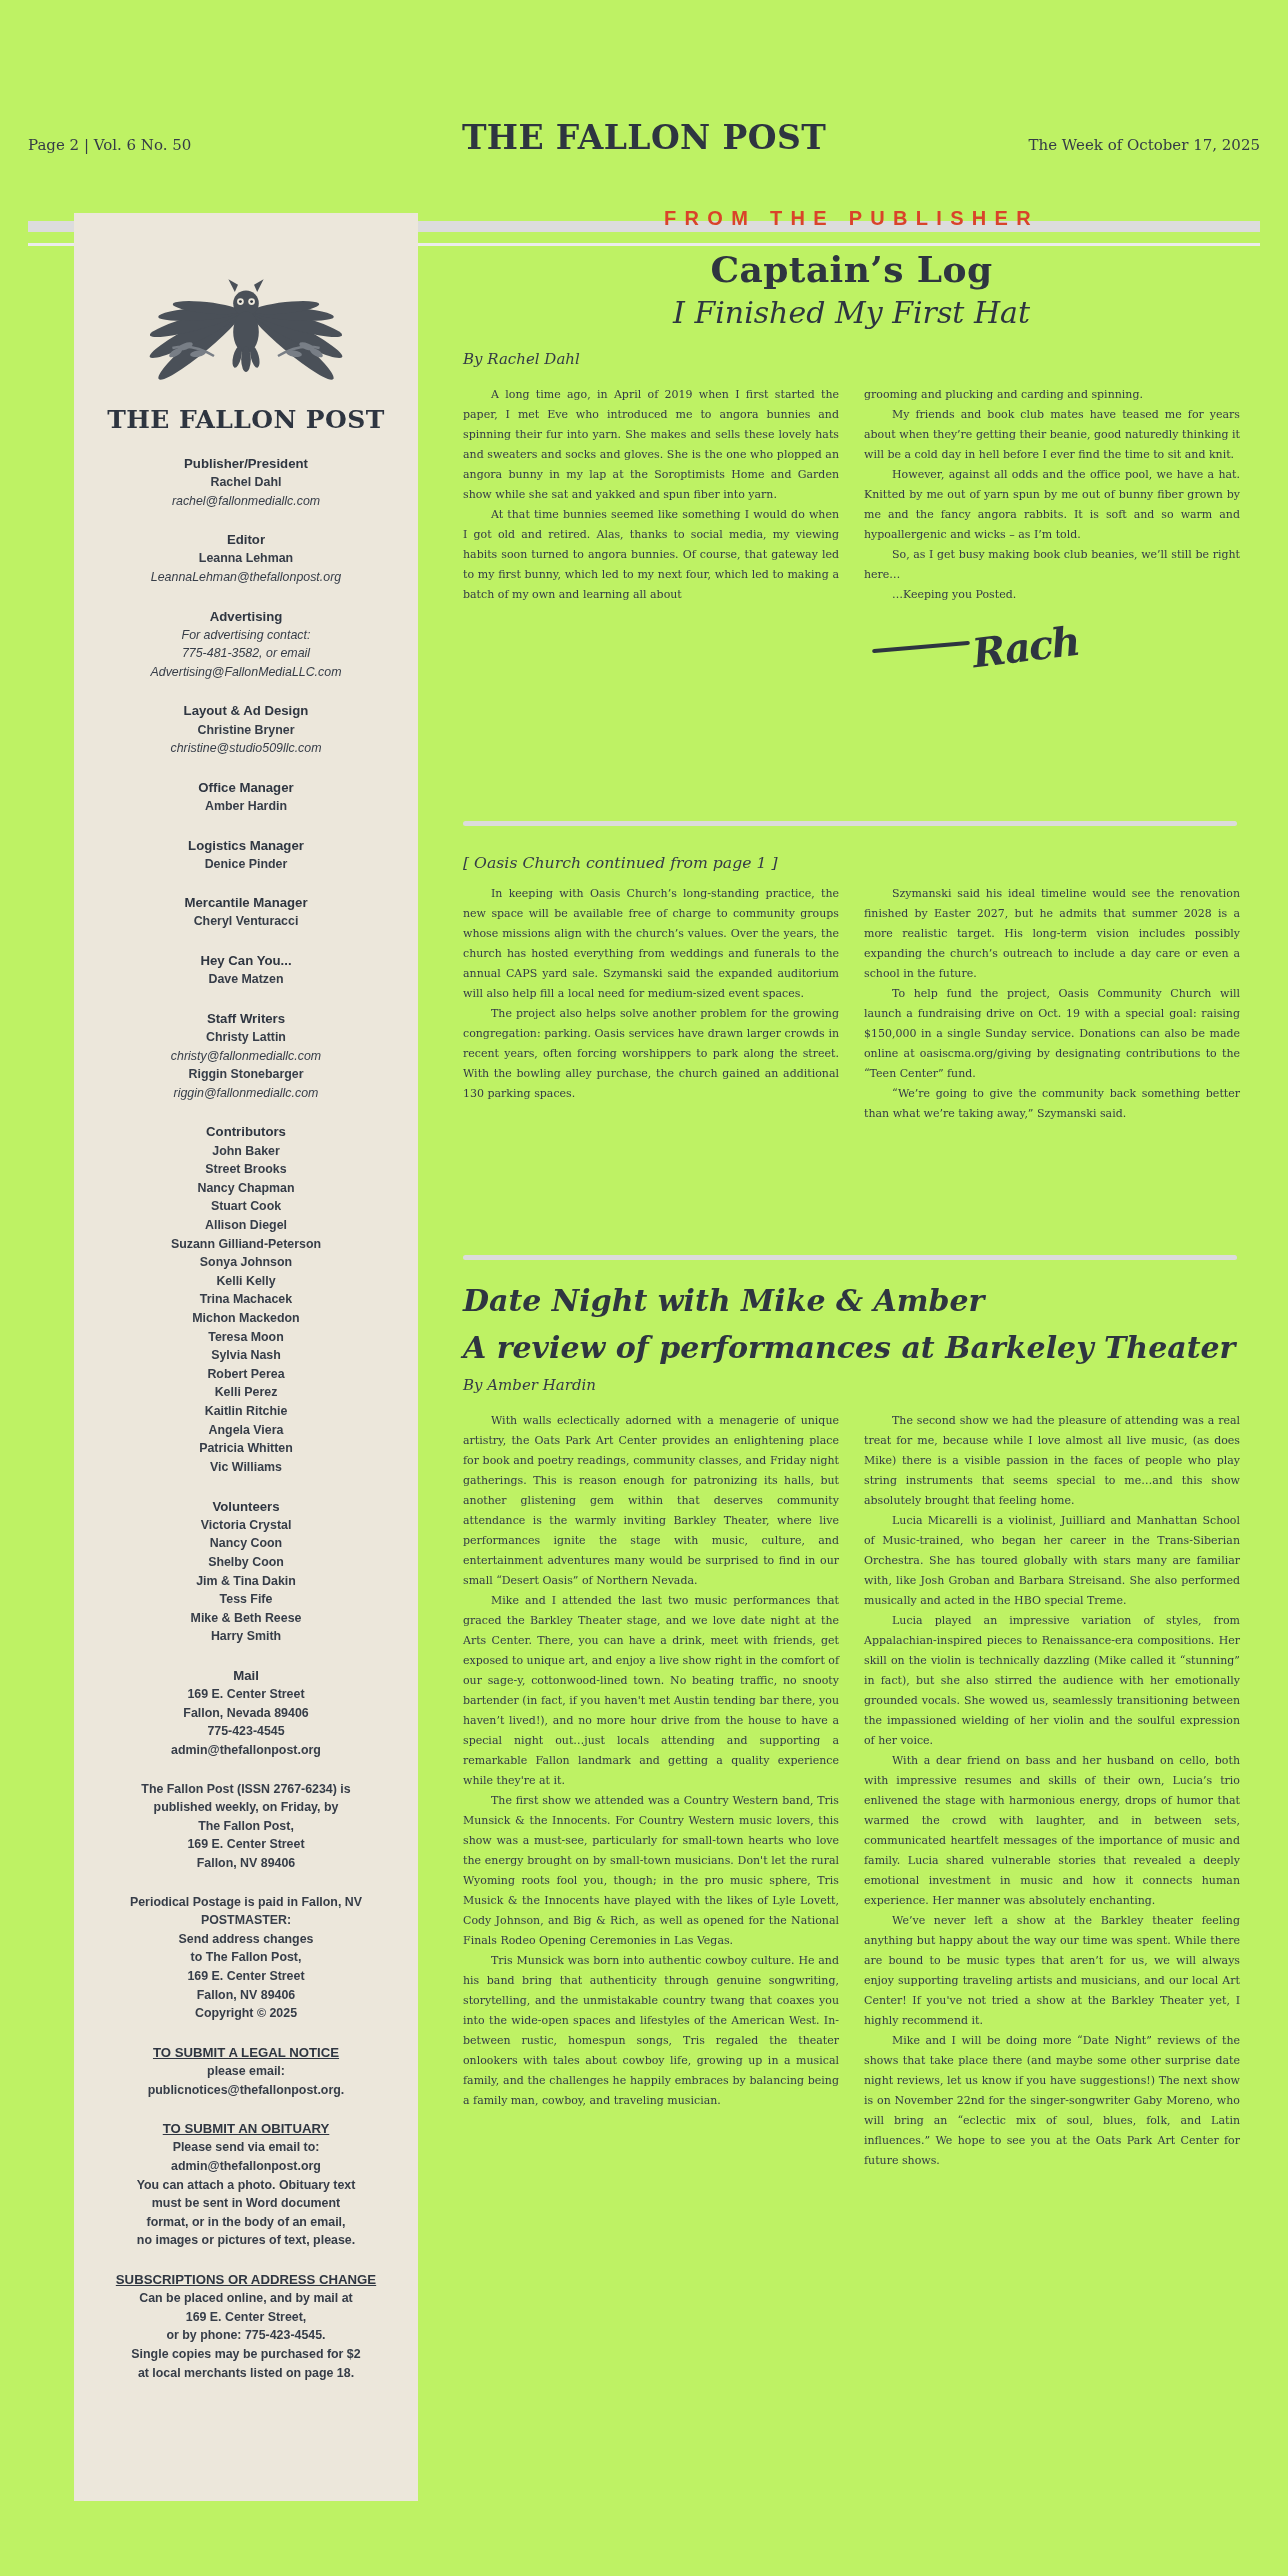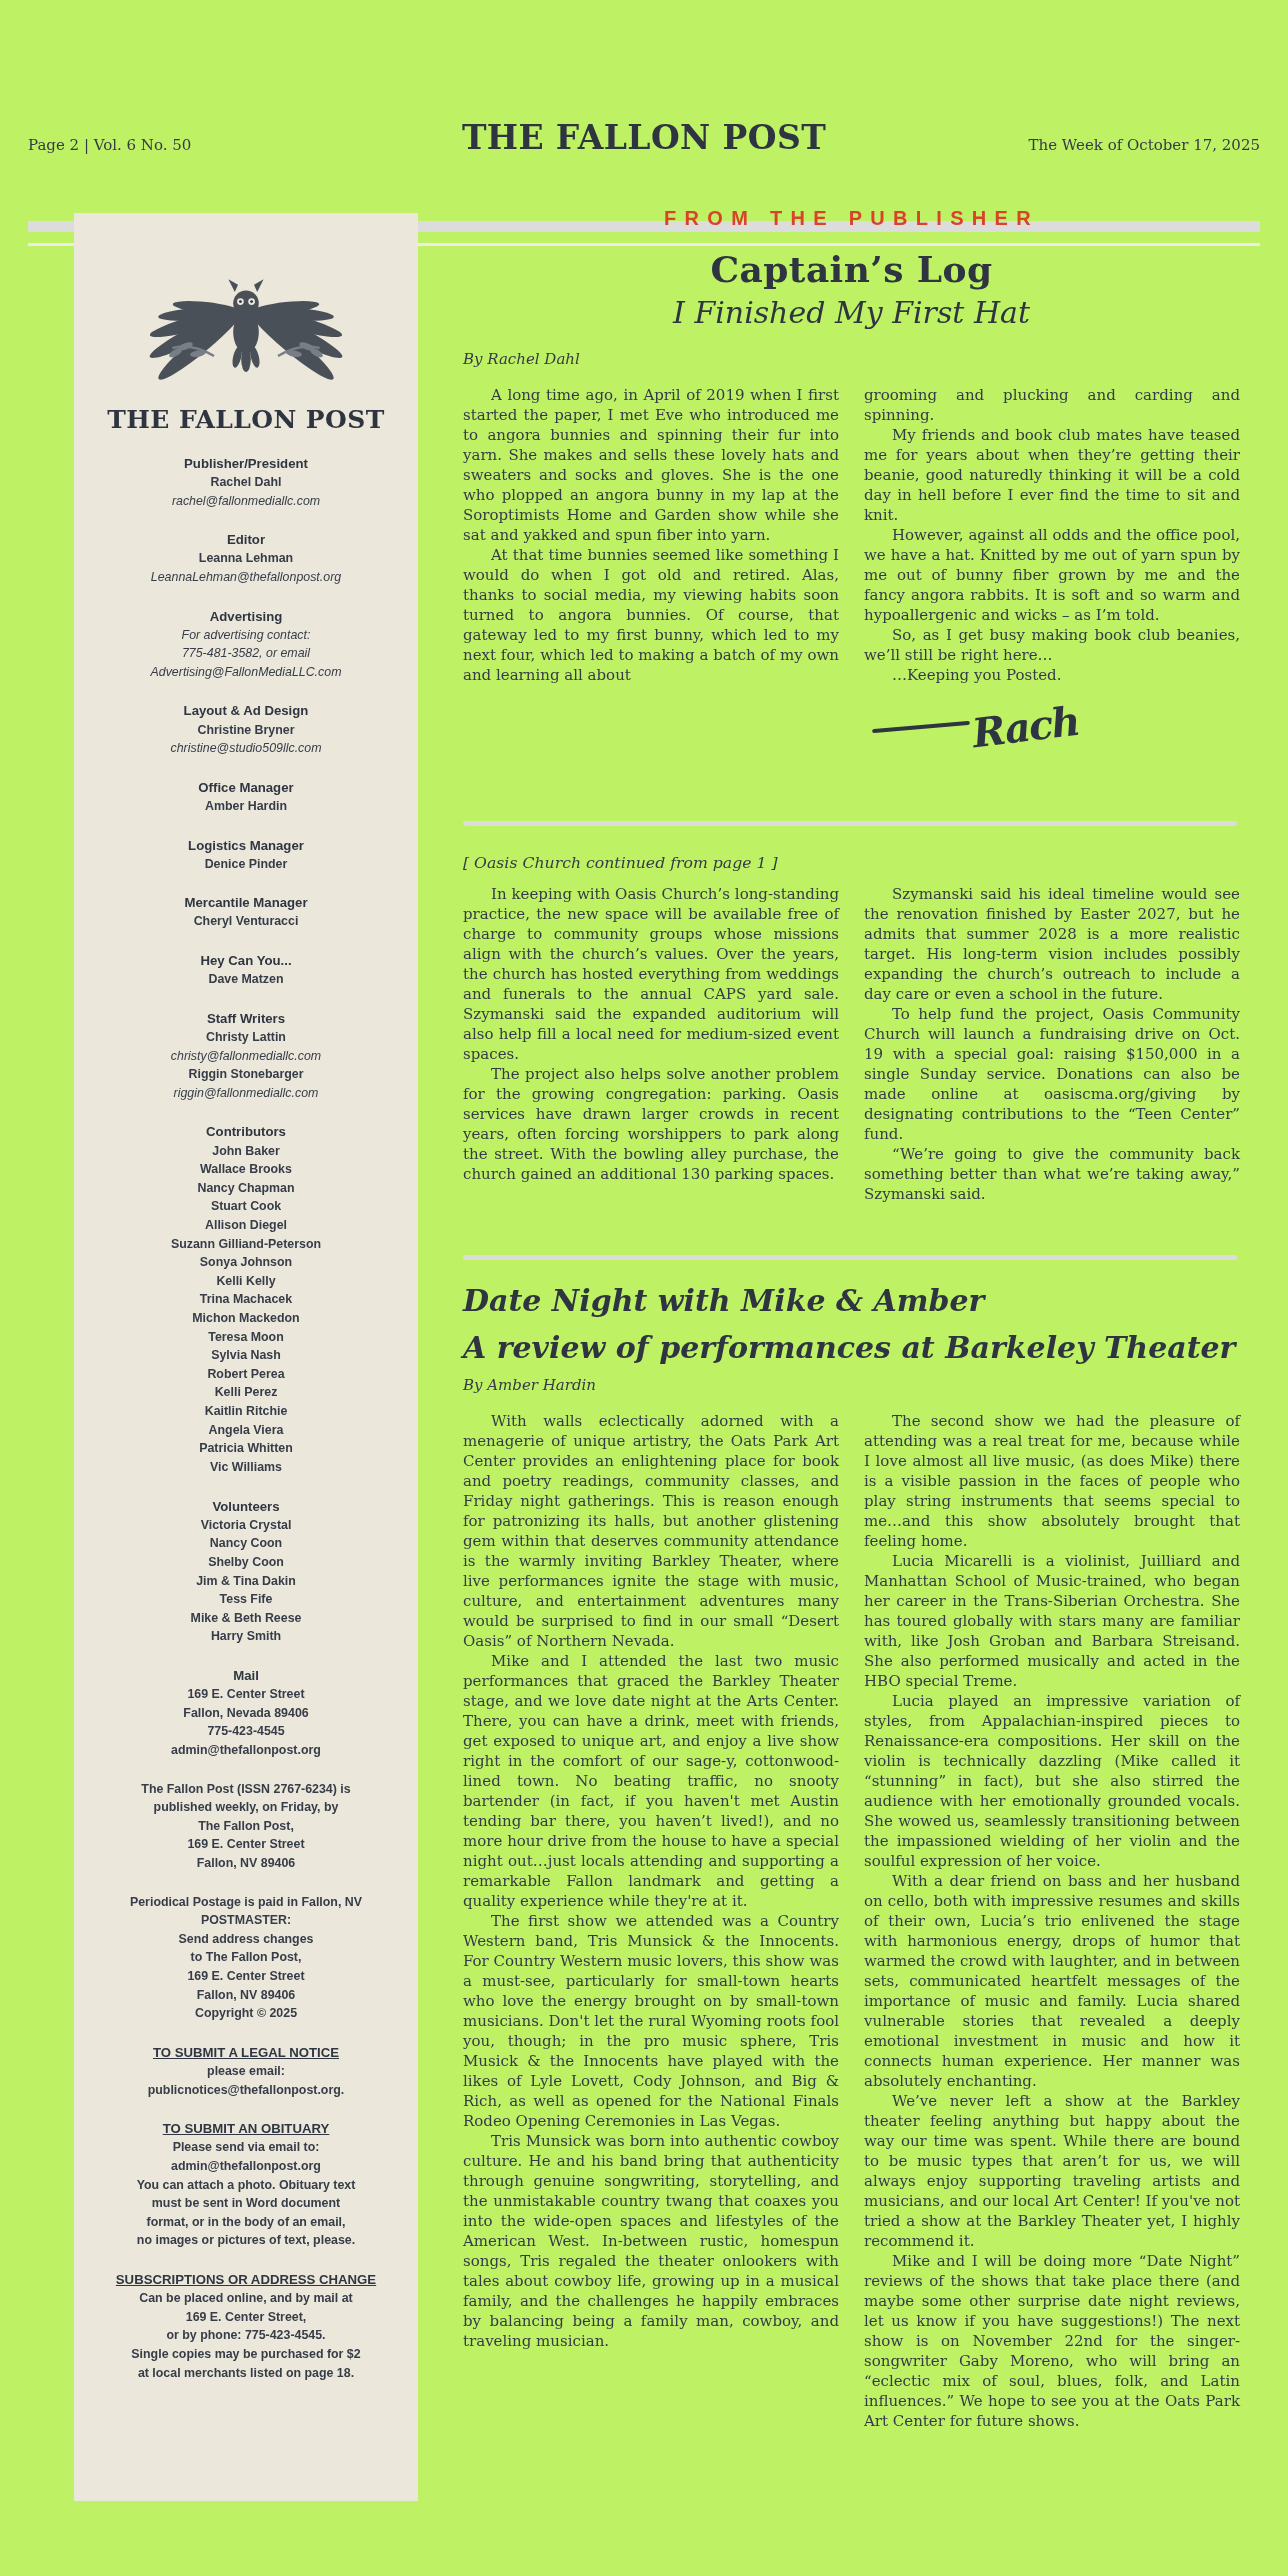--- a/index.html
+++ b/index.html
@@ -48,21 +48,21 @@
                    margin:0 0 5px; letter-spacing:0.4px; }
   .article-subtitle { text-align:center; font-size:30px; font-style:italic; font-weight:400;
                       margin:0 0 20px; color:#2e3540; }
   .dn-title  { font-size:30px; font-weight:700; font-style:italic;
                margin:0 0 11.6px; color:#2e3540; }
   .byline { font-style:italic; font-size:15px; margin:0 0 16.5px; }
   .continued { font-style:italic; font-size:15.7px; margin:0 0 11.6px; }
 
   .cols { display:flex; gap:25px; }
   .col  { flex:1; min-width:0; }
-  .para { font-size:15px; line-height:20px; text-align:justify; margin:0;
+  .para { font-size:11px; line-height:20px; text-align:justify; margin:0;
           text-indent:28px; color:#343b46; }
   .para.noindent { text-indent:0; }
 
   .signature { margin:13.2px 0 0 8.3px; height:58px; display:flex; align-items:center; }
   .sig-dash { width:98px; height:4.1px; background:#2e3540; border-radius:2.5px;
               transform:rotate(-5deg); margin-right:1.7px; }
   .sig-name { font-style:italic; font-weight:700; font-size:40px; color:#2e3540;
               transform:rotate(-7deg); letter-spacing:-1.7px; }
 
   .divider { position:absolute; left:0; right:3.3px; height:5px; background:#dcdcdc; border-radius:2.5px; }
@@ -172,21 +172,21 @@
         <div class="mast-section">
           <div class="mast-heading">Staff Writers</div>
           <div class="mast-line">Christy Lattin</div>
           <div class="mast-line em">christy@fallonmediallc.com</div>
           <div class="mast-line">Riggin Stonebarger</div>
           <div class="mast-line em">riggin@fallonmediallc.com</div>
         </div>
         <div class="mast-section">
           <div class="mast-heading">Contributors</div>
           <div class="mast-line">John Baker</div>
-          <div class="mast-line">Wallace Brooks</div>
+          <div class="mast-line">Street Brooks</div>
           <div class="mast-line">Nancy Chapman</div>
           <div class="mast-line">Stuart Cook</div>
           <div class="mast-line">Allison Diegel</div>
           <div class="mast-line">Suzann Gilliand-Peterson</div>
           <div class="mast-line">Sonya Johnson</div>
           <div class="mast-line">Kelli Kelly</div>
           <div class="mast-line">Trina Machacek</div>
           <div class="mast-line">Michon Mackedon</div>
           <div class="mast-line">Teresa Moon</div>
           <div class="mast-line">Sylvia Nash</div>

